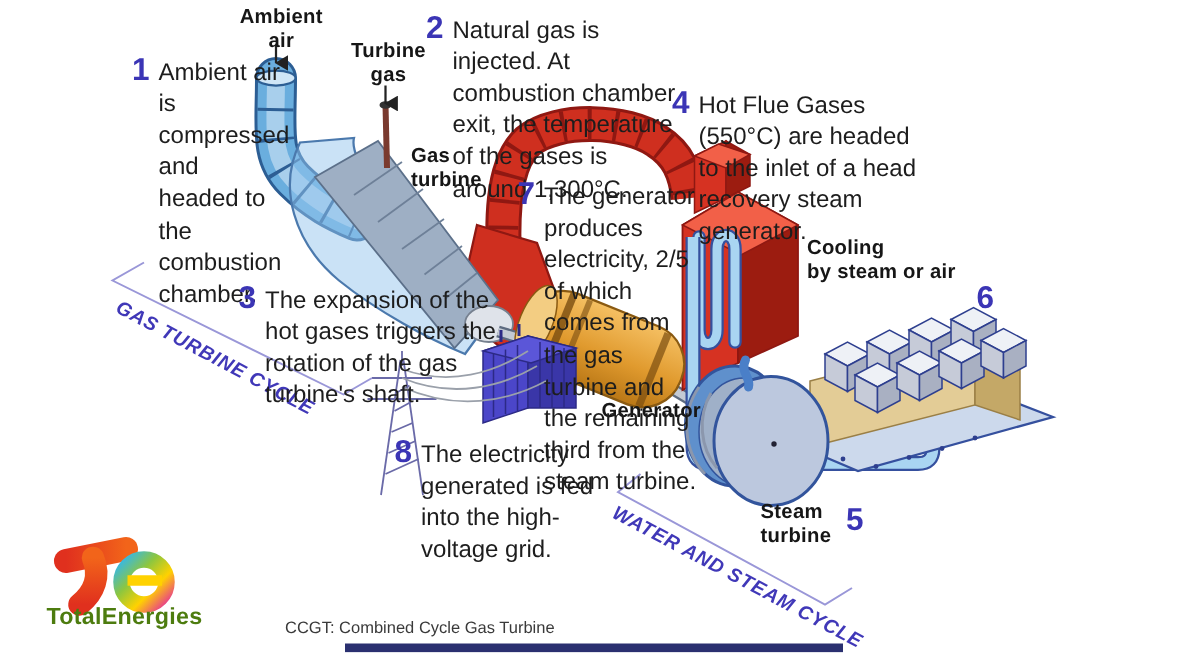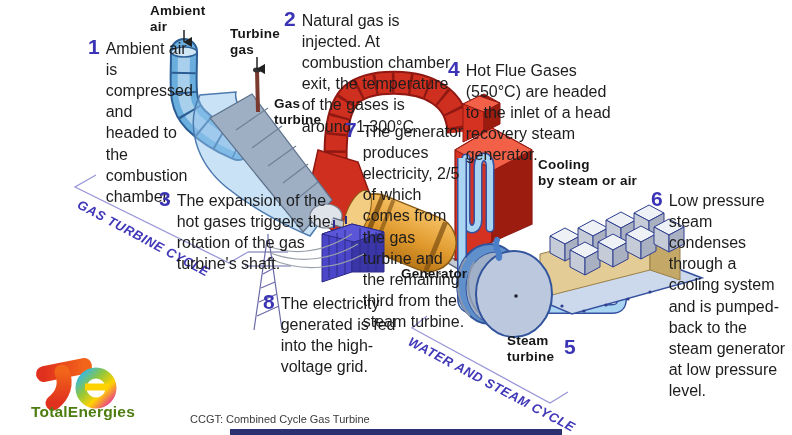--- a/index.html
+++ b/index.html
@@ -1,21 +1,21 @@
 <!DOCTYPE html>
 <html><head>
 <meta charset="utf-8">
 <style>
   html,body{margin:0;padding:0;background:#ffffff;}
   #canvas{position:relative;width:792px;height:435px;background:#ffffff;overflow:hidden;
           font-family:"Liberation Sans", sans-serif;}
   #art{position:absolute;left:0;top:0;}
   .h{position:absolute;font-weight:bold;font-size:13.5px;line-height:1.18;color:#161616;
      white-space:pre-line;letter-spacing:.2px;}
-  .h.center{}
+  .h.center{text-align:center;}
   .ann{position:absolute;display:flex;gap:6px;align-items:flex-start;}
   .ann .num{font-weight:bold;font-size:21px;line-height:.9;color:#3b35b5;}
   .ann .txt{font-size:16px;line-height:1.32;color:#1d1d1d;}
   .a1 .txt{width:84px}.a2 .txt{width:152px}.a3 .txt{width:155px}.a4 .txt{width:152px}
   .a5 .txt{width:142px}.a6 .txt{width:122px}.a7 .txt{width:102px}.a8 .txt{width:120px}
   .cycle{position:absolute;font-size:13px;font-style:italic;font-weight:bold;color:#4038b8;
          letter-spacing:.6px;transform-origin:0 0;transform:rotate(28deg);white-space:nowrap;}
   .caption{position:absolute;left:190px;top:413px;font-size:11px;color:#3a3a3a;}
   .wordmark{position:absolute;left:31px;top:403px;font-size:15.5px;font-weight:bold;color:#4d7c0f;
             letter-spacing:.2px;}
@@ -225,21 +225,20 @@
   </div>
   <div class="ann a4" style="left:448px;top:60px">
     <span class="num">4</span>
     <span class="txt">Hot Flue Gases (550°C) are headed to the inlet of a head recovery steam generator.</span>
   </div>
   <div class="ann a5" style="left:564px;top:338px">
     <span class="num">5</span>
   </div>
   <div class="ann a6" style="left:651px;top:190px">
     <span class="num">6</span>
-    <span class="txt">Low pressure steam condenses through a cooling system and is pumped-back to the steam generator at low pressure level.</span>
   </div>
   <div class="ann a7" style="left:345px;top:121px">
     <span class="num">7</span>
     <span class="txt">The generator produces electricity, 2/5 of which comes from the gas turbine and the remaining third from the steam turbine.</span>
   </div>
   <div class="ann a8" style="left:263px;top:293px">
     <span class="num">8</span>
     <span class="txt">The electricity generated is fed into the high-voltage grid.</span>
   </div>
 

